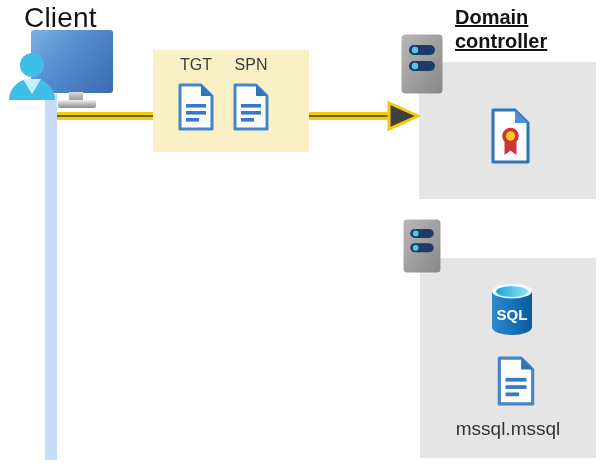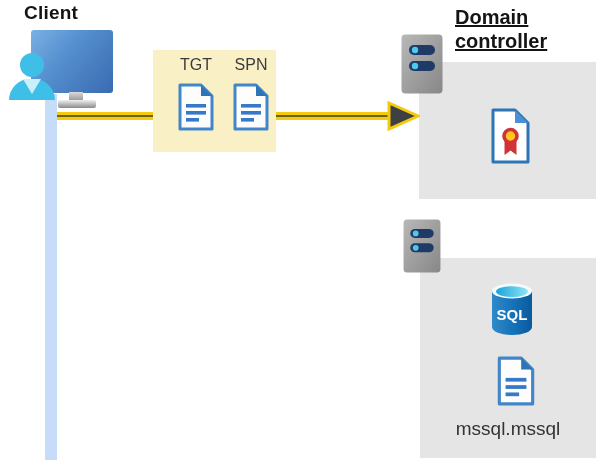--- a/index.html
+++ b/index.html
@@ -5,21 +5,21 @@
   * { margin: 0; padding: 0; box-sizing: border-box; }
   body { background: #ffffff; font-family: "Liberation Sans", sans-serif; }
   .canvas {
     position: relative; width: 600px; height: 468px; background: #ffffff;
     overflow: hidden;
   }
   .abs { position: absolute; }
 
   
   .client-label {
-    left: 24px; top: 2px; font-size: 19px; font-weight: 700; color: #141414;
+    left: 24px; top: 2px; font-size: 28px; font-weight: 400; color: #141414;
     letter-spacing: .2px;
   }
   .timeline {
     left: 45px; top: 94px; width: 12px; height: 366px; background: #c7dcf8;
     z-index: 0;
   }
   .monitor {
     left: 31px; top: 30px; width: 82px; height: 63px; border-radius: 3px;
     background: linear-gradient(130deg, #7bb0e3 0%, #5590cf 40%, #3a6ab1 100%);
     z-index: 1;
@@ -51,21 +51,21 @@
     left: 57px; top: 112px; width: 333px; height: 8px; z-index: 1;
     background: linear-gradient(180deg,
       #f4ca0d 0%, #f4ca0d 34%,
       #6b6316 34%, #6b6316 62%,
       #f4ca0d 62%, #f4ca0d 100%);
   }
   .arrow-head { left: 387px; top: 101px; z-index: 1; }
 
   
   .ticket-box {
-    left: 153px; top: 50px; width: 123px; height: 102px; background: #faf0c6;
+    left: 153px; top: 50px; width: 156px; height: 102px; background: #faf0c6;
     z-index: 2;
   }
   .ticket-label {
     position: absolute; top: 6px; width: 36px; text-align: center;
     font-size: 16px; color: #3c3c3c;
   }
   .tgt-label { left: 25px; }
   .spn-label { left: 80px; text-align: center; }
   .ticket-doc { position: absolute; top: 33px; }
   .tgt-doc { left: 25px; }

